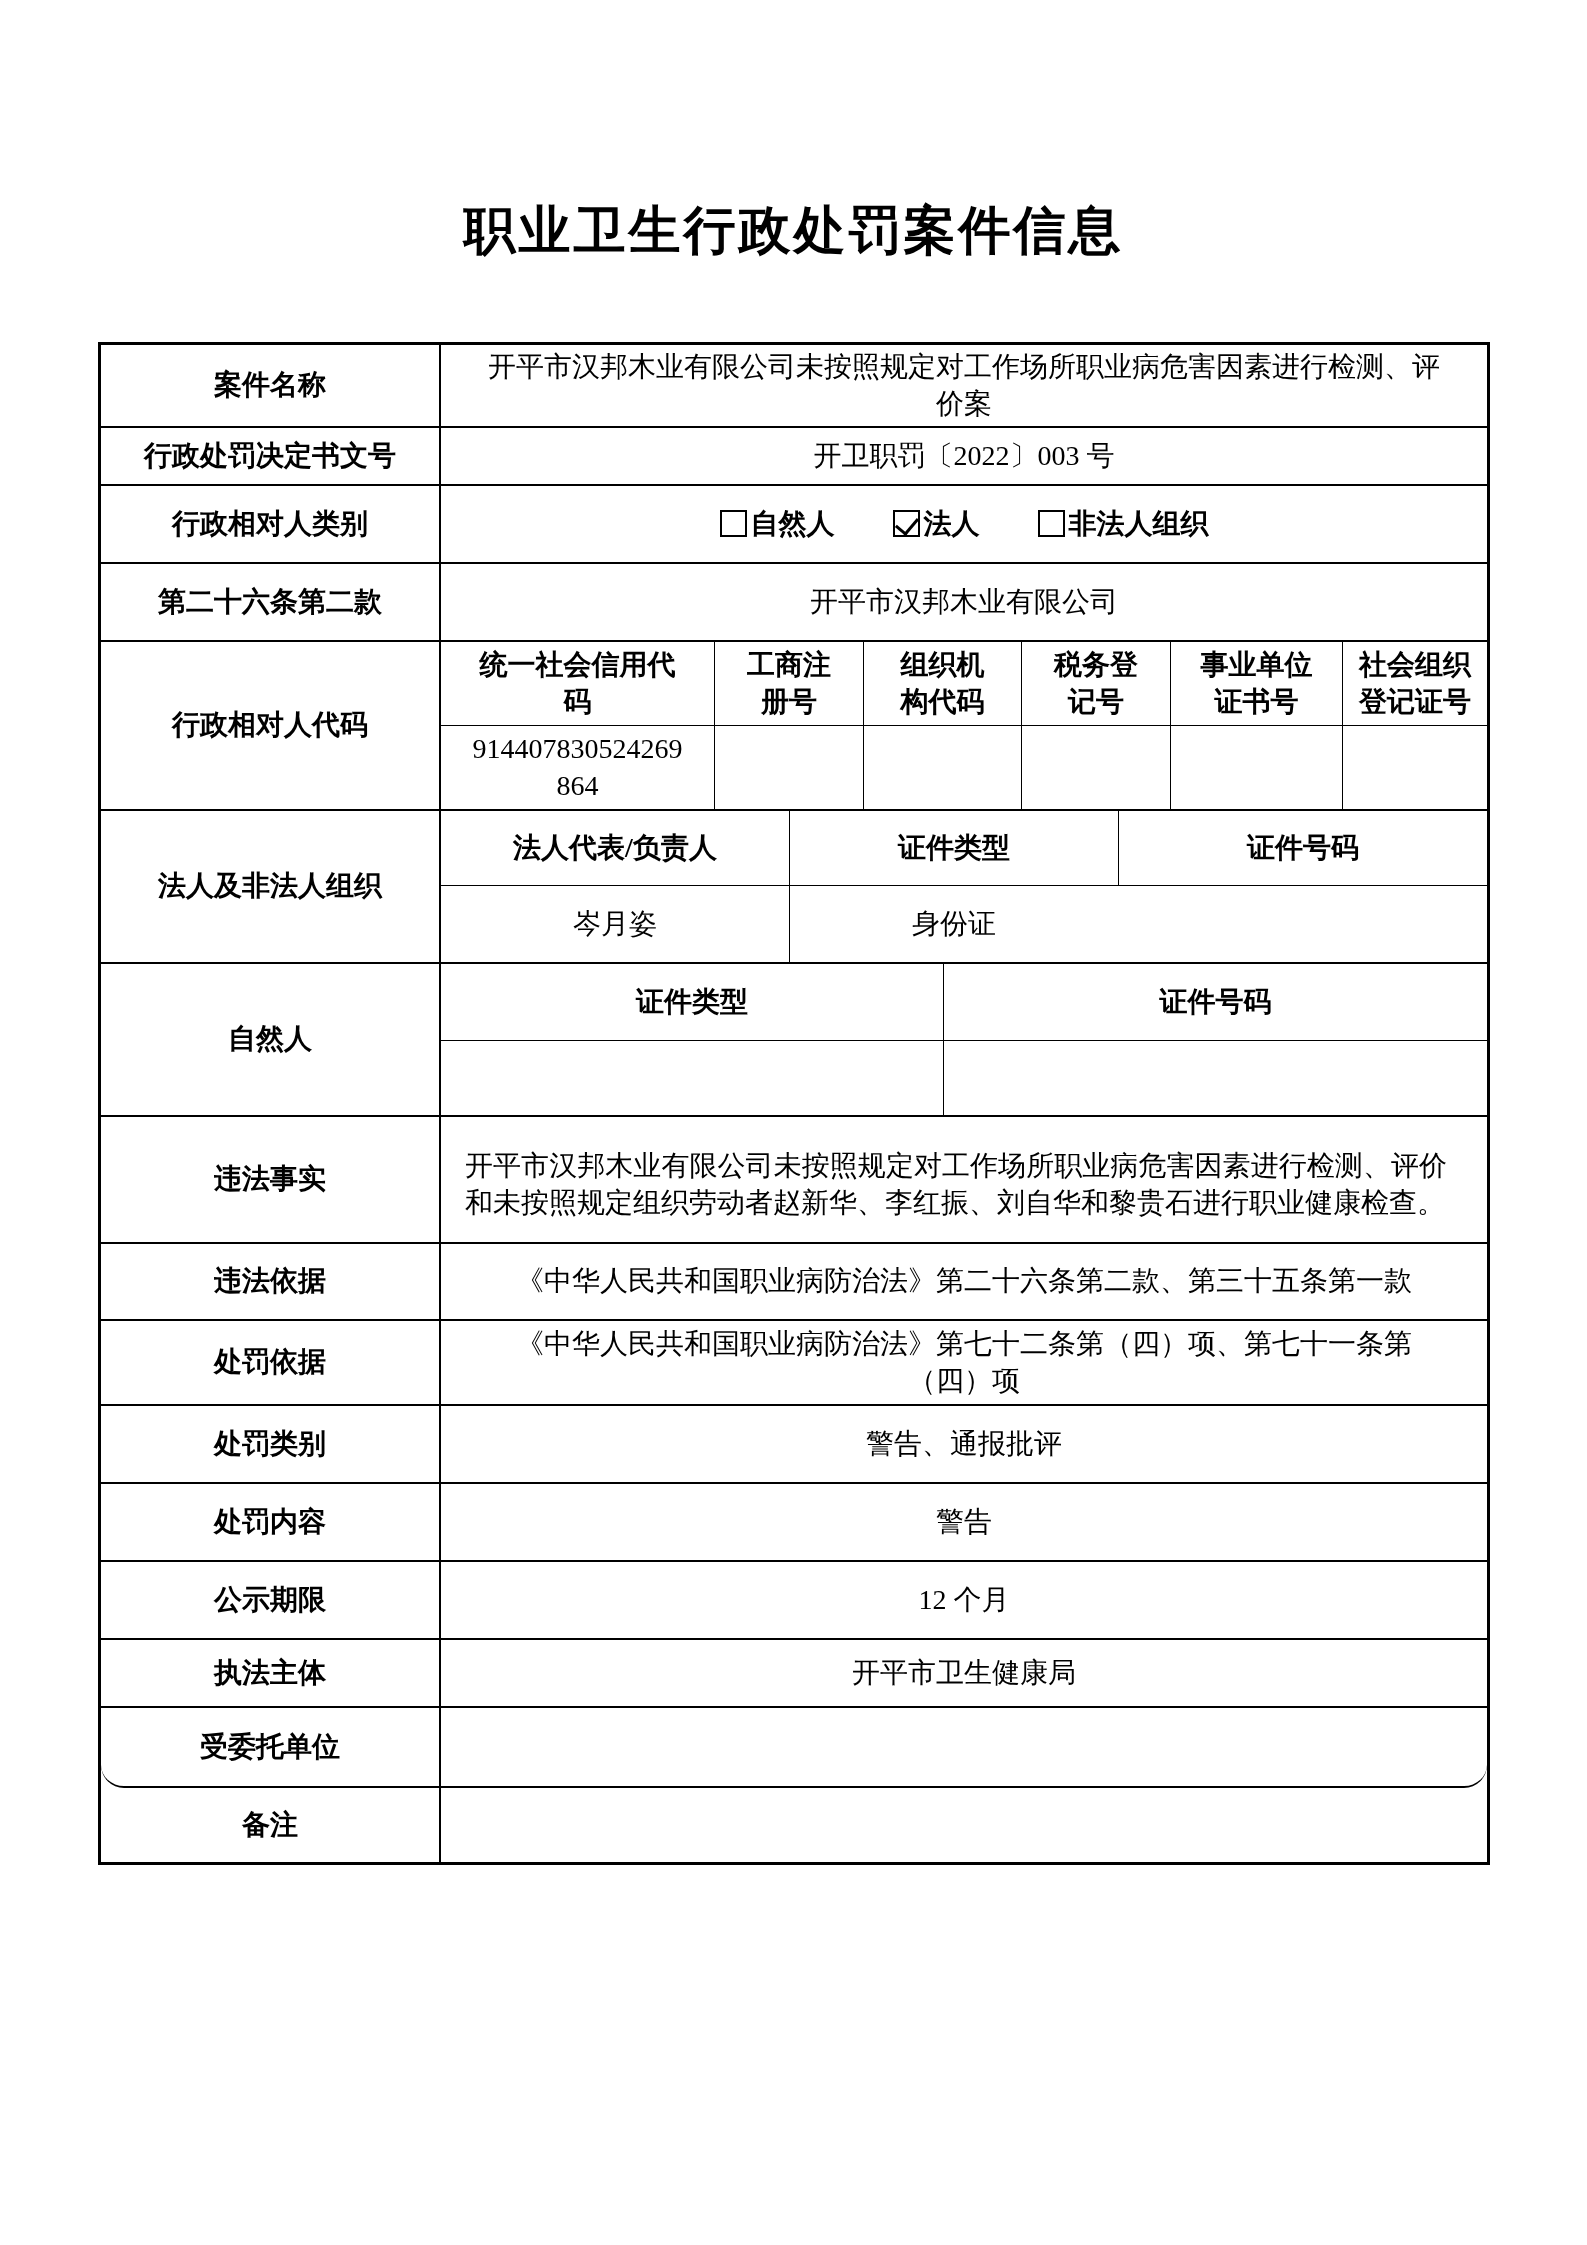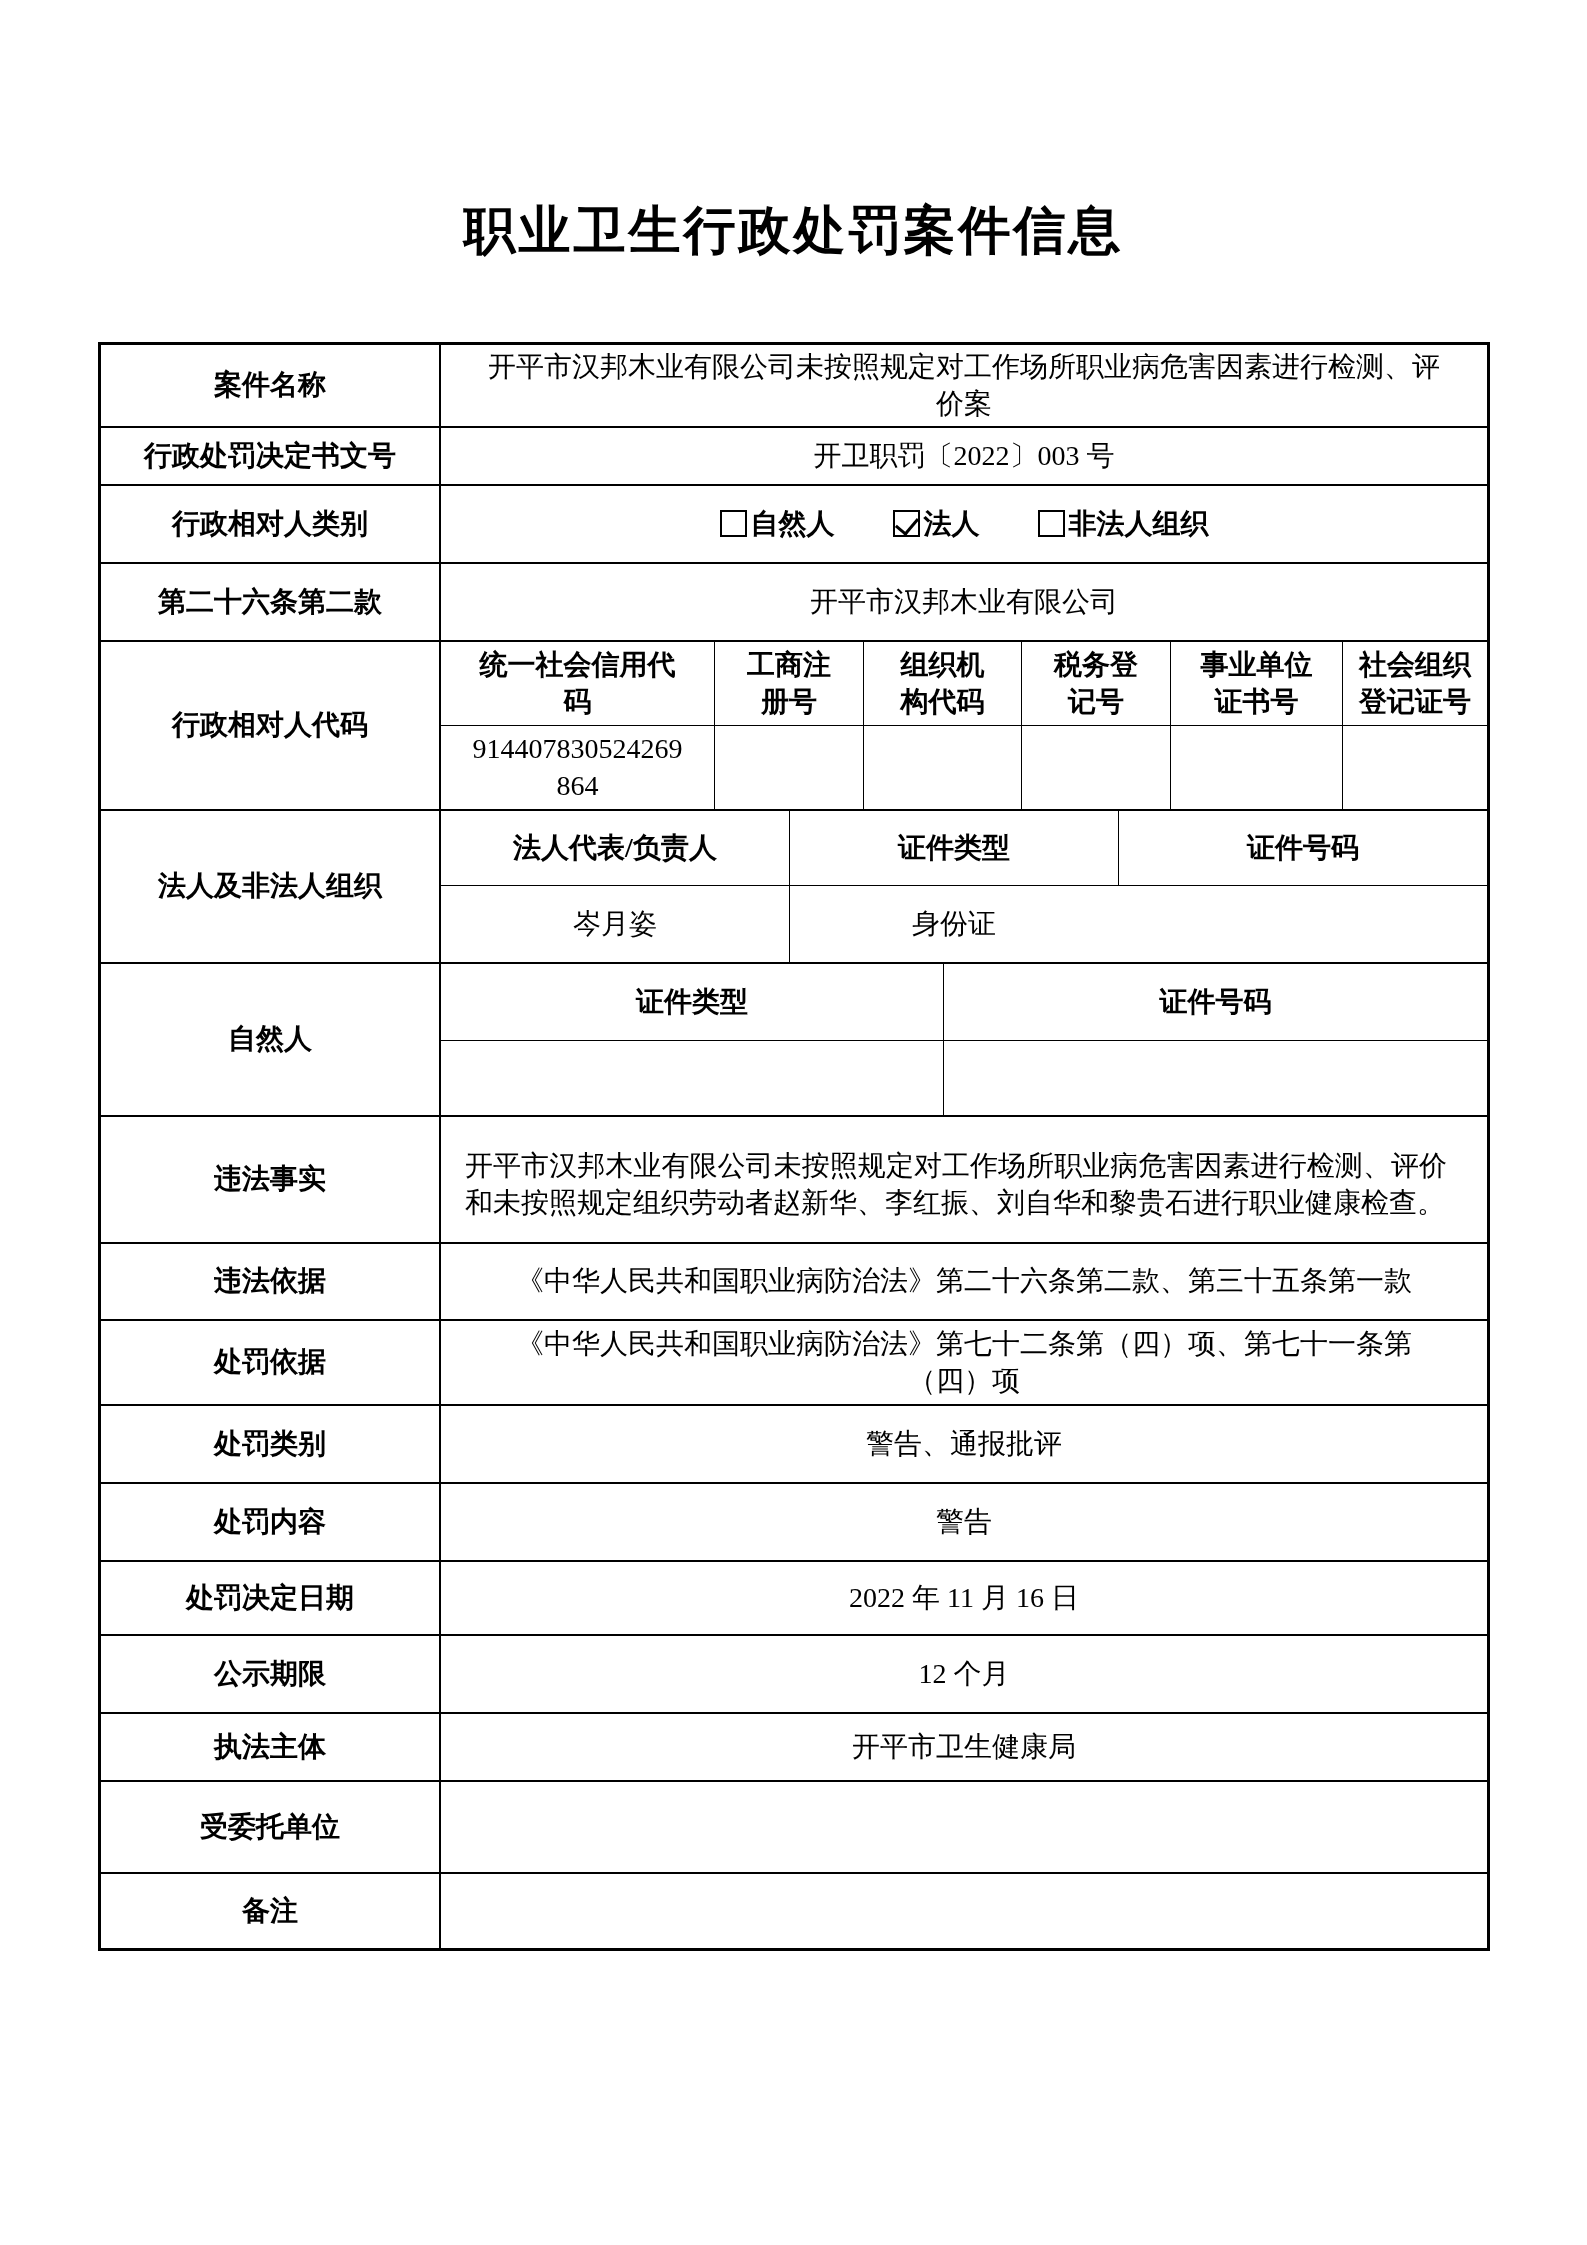--- a/index.html
+++ b/index.html
@@ -49,21 +49,21 @@
   .h5-4{padding:2px 20px;} .h5-5{padding:2px 20px;} .h5-6{padding:2px 8px;}
   
   .c6-1{flex:0 0 348px;} .c6-2{flex:0 0 329px;} .c6-3{flex:1;}
   .c7-1{flex:0 0 502px;} .c7-2{flex:1;}
   .code-val { display:inline-block; max-width:220px; word-break:break-all; }
   
   .r1{height:83px;} .r2{height:58px;} .r3{height:78px;} .r4{height:78px;}
   .r5{height:169px;} .r6{height:153px;} .r7{height:153px;}
   .r8{height:127px;} .r9{height:77px;} .r10{height:85px;} .r11{height:78px;}
   .r12{height:78px;} .r13{height:74px;} .r14{height:78px;} .r15{height:68px;}
-  .r16{height:92px;} .r17{height:74px;}
+  .r16{height:80px;border-radius:23px;} .r17{height:74px;}
   .r5 .subrow.head{flex:0 0 84px;} .r6 .subrow.head{flex:0 0 75px;} .r7 .subrow.head{flex:0 0 77px;}
   
   .cb-group { display:flex; gap:58px; align-items:center; justify-content:center; font-weight:bold; }
   .cb-item { display:flex; align-items:center; }
   .cb {
     display:inline-block; width:27px; height:27px;
     border:2.5px solid #000; position:relative; margin-right:4px;
   }
   .cb.checked::after {
     content:""; position:absolute; left:5px; top:1px;
@@ -185,24 +185,20 @@
   <div class="row r11">
     <div class="lbl">处罚类别</div>
     <div class="val">警告、通报批评</div>
   </div>
 
   <div class="row r12">
     <div class="lbl">处罚内容</div>
     <div class="val">警告</div>
   </div>
 
-  <div class="row r13">
-    <div class="lbl">处罚决定日期</div>
-    <div class="val">2022 年 11 月 16 日</div>
-  </div>
 
   <div class="row r14">
     <div class="lbl">公示期限</div>
     <div class="val">12 个月</div>
   </div>
 
   <div class="row r15">
     <div class="lbl">执法主体</div>
     <div class="val">开平市卫生健康局</div>
   </div>

